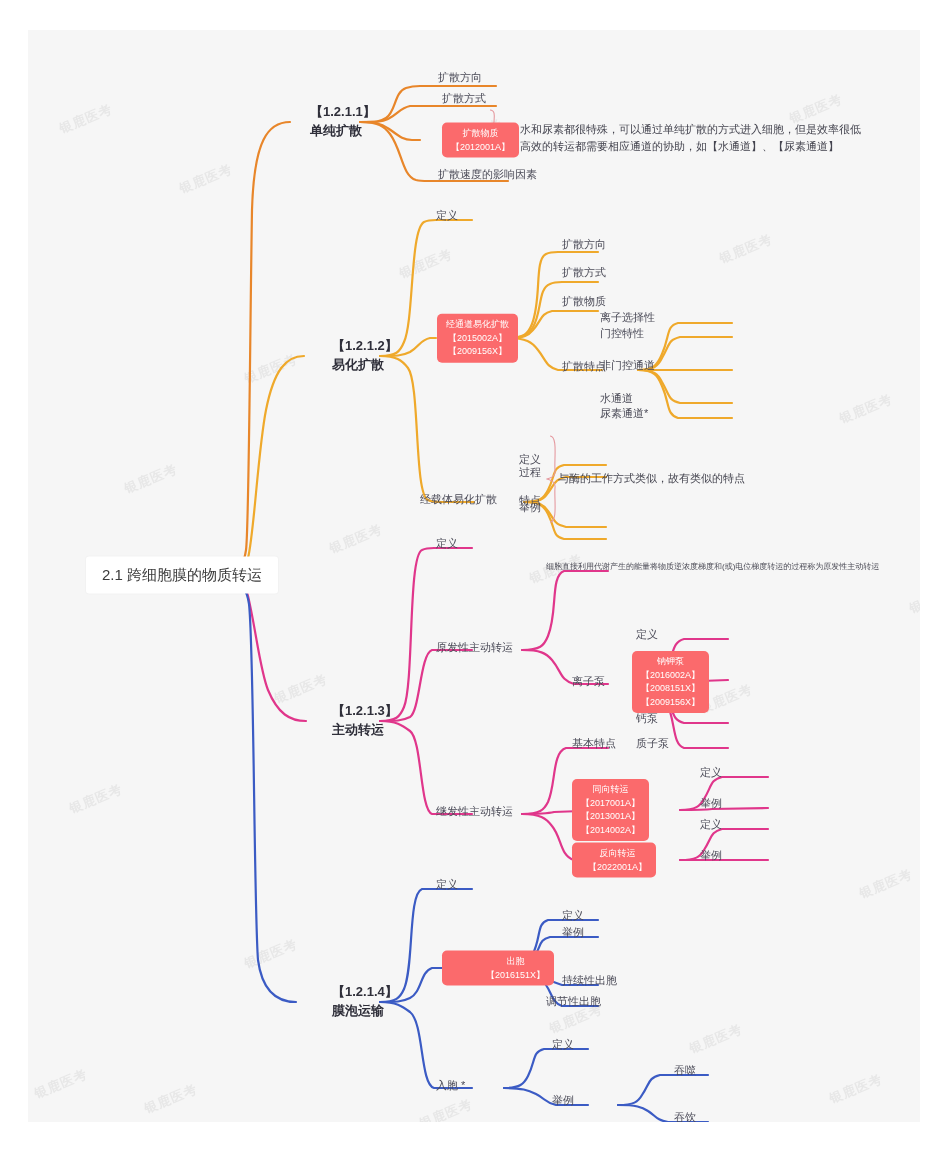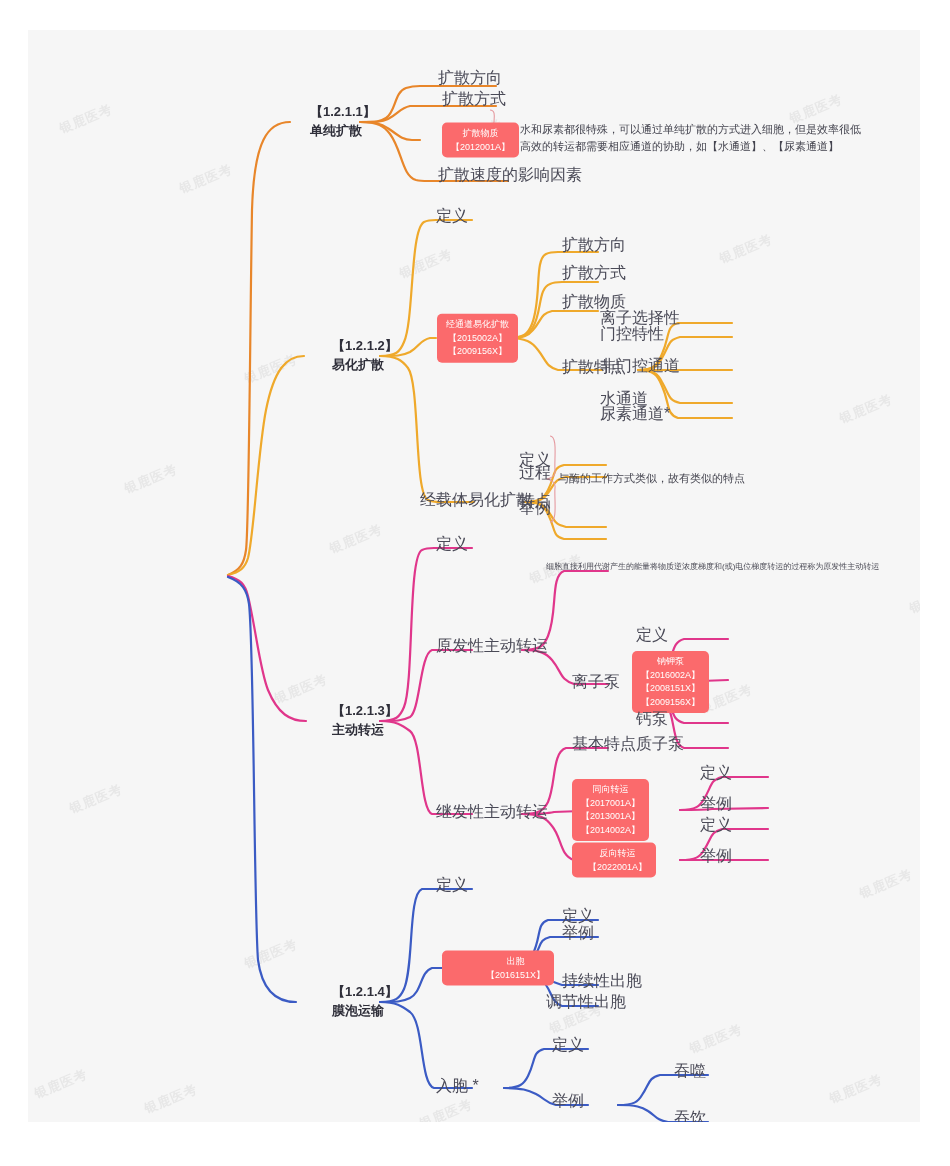--- a/index.html
+++ b/index.html
@@ -23,21 +23,21 @@
 
   .node{position:absolute;white-space:nowrap;}
 
   .root{
     background:#ffffff;border-radius:3px;
     padding:9px 16px;font-size:15px;color:#3b3b3b;
     box-shadow:0 0 0 1px rgba(0,0,0,.015);
     transform:translateY(-50%);
   }
   .lbl{
-    font-size:16px;color:#4a4a57;transform:translateY(-50%);
+    font-size:11px;color:#4a4a57;transform:translateY(-50%);
     line-height:1.45;
   }
   .lbl.l2{font-size:13px;color:#2f2f3a;font-weight:700;}
   .lbl.note{font-size:11px;color:#44444f;line-height:1.5;}
   .lbl.longnote{font-size:8px;color:#4a4a55;}
 
   .badge{
     background:#fb6a6c;color:#ffffff;border-radius:5px;
     padding:4px 9px;font-size:9px;line-height:1.5;text-align:center;
     transform:translateY(-50%);
@@ -174,20 +174,21 @@
     </g>
 
     <g fill="none" stroke="#e59aa0" stroke-width="1.1">
       <path d="M462,80 C468,80 466,88 466,92 C466,96 462,96 461,97 C462,98 466,98 466,102 C466,106 468,114 462,114"></path>
       <path d="M522,406 C530,406 526,430 527,440 C528,448 521,448 519,449 C521,450 528,450 527,458 C526,468 530,492 522,492"></path>
     </g>
   </svg>
 
   <div id="nodes">
 
+    <div class="node root" style="left:58px;top:545px;">2.1 跨细胞膜的物质转运</div>
 
     <div class="node lbl l2" style="left:282px;top:92px;line-height:1.45;">
       <div>【1.2.1.1】</div>
       <div>单纯扩散</div>
     </div>
     <div class="node lbl" style="left:410px;top:48px;">扩散方向</div>
     <div class="node lbl" style="left:414px;top:69px;">扩散方式</div>
     <div class="node badge" style="left:414px;top:110px;">
       <span class="bt">扩散物质</span>
       <span class="bt">【2012001A】</span>
@@ -222,21 +223,21 @@
     <div class="node lbl" style="left:491px;top:443px;">过程</div>
     <div class="node lbl" style="left:491px;top:478px;">举例</div>
     <div class="node lbl" style="left:491px;top:471px;">特点</div>
     <div class="node lbl note" style="left:530px;top:448px;">与酶的工作方式类似，故有类似的特点</div>
 
     <div class="node lbl l2" style="left:304px;top:691px;line-height:1.45;">
       <div>【1.2.1.3】</div>
       <div>主动转运</div>
     </div>
     <div class="node lbl" style="left:408px;top:514px;">定义</div>
-    <div class="node lbl" style="left:408px;top:618px;font-family:Liberation Mono, monospace;">原发性主动转运</div>
+    <div class="node lbl" style="left:408px;top:618px;">原发性主动转运</div>
     <div class="node lbl longnote" style="left:518px;top:537px;">细胞直接利用代谢产生的能量将物质逆浓度梯度和(或)电位梯度转运的过程称为原发性主动转运</div>
     <div class="node lbl" style="left:544px;top:652px;">离子泵</div>
     <div class="node lbl" style="left:608px;top:605px;">定义</div>
     <div class="node badge" style="left:604px;top:652px;">
       <span class="bt">钠钾泵</span>
       <span class="bt">【2016002A】</span>
       <span class="bt">【2008151X】</span>
       <span class="bt">【2009156X】</span>
     </div>
     <div class="node lbl" style="left:608px;top:689px;">钙泵</div>

